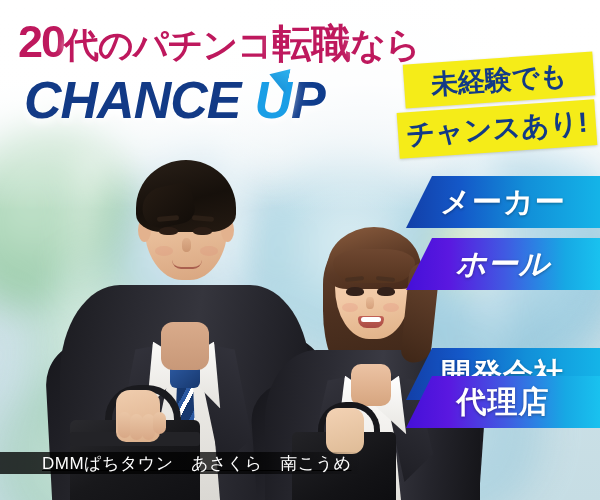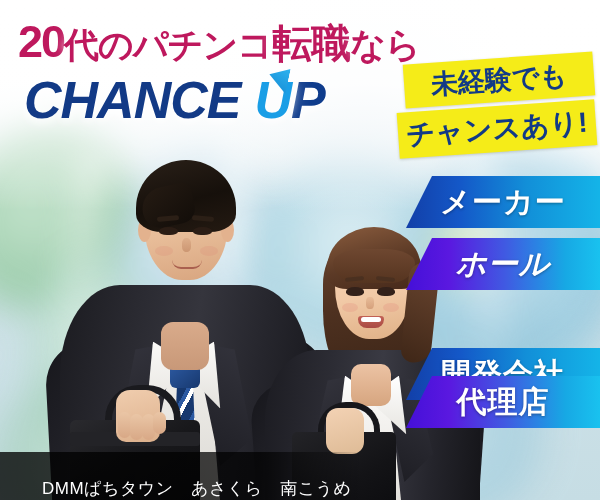--- a/index.html
+++ b/index.html
@@ -230,23 +230,23 @@
   .bar.blue{background:linear-gradient(90deg,#123fa8 0%,#1458c8 28%,#128fd8 62%,#14b4e8 100%);}
   .bar.purple{background:linear-gradient(90deg,#4410d8 0%,#5a18e0 22%,#3f5ce2 52%,#17a8e4 82%,#19c2ef 100%);}
   .r0{top:0;}
   .r1{top:62px;font-style:italic;}
   .r2{top:124px;margin-top:48px;}
   .r3{top:200px;}
   .r4{top:248px;}
 
   
   .credit{
-    position:absolute;left:0;top:452px;width:362px;height:48px;
+    position:absolute;left:0;top:452px;width:362px;height:22px;
     background:linear-gradient(90deg,rgba(0,0,0,.78) 0%,rgba(0,0,0,.72) 72%,rgba(0,0,0,0) 100%);
-    display:flex;align-items:flex-end;
+    display:flex;align-items:center;text-decoration:underline;
   }
   .credit-text{
     color:#ffffff;font-size:17px;padding-left:42px;white-space:nowrap;letter-spacing:.5px;
   }
 </style>
 </head>
 <body>
 
 <div id="banner">
 

